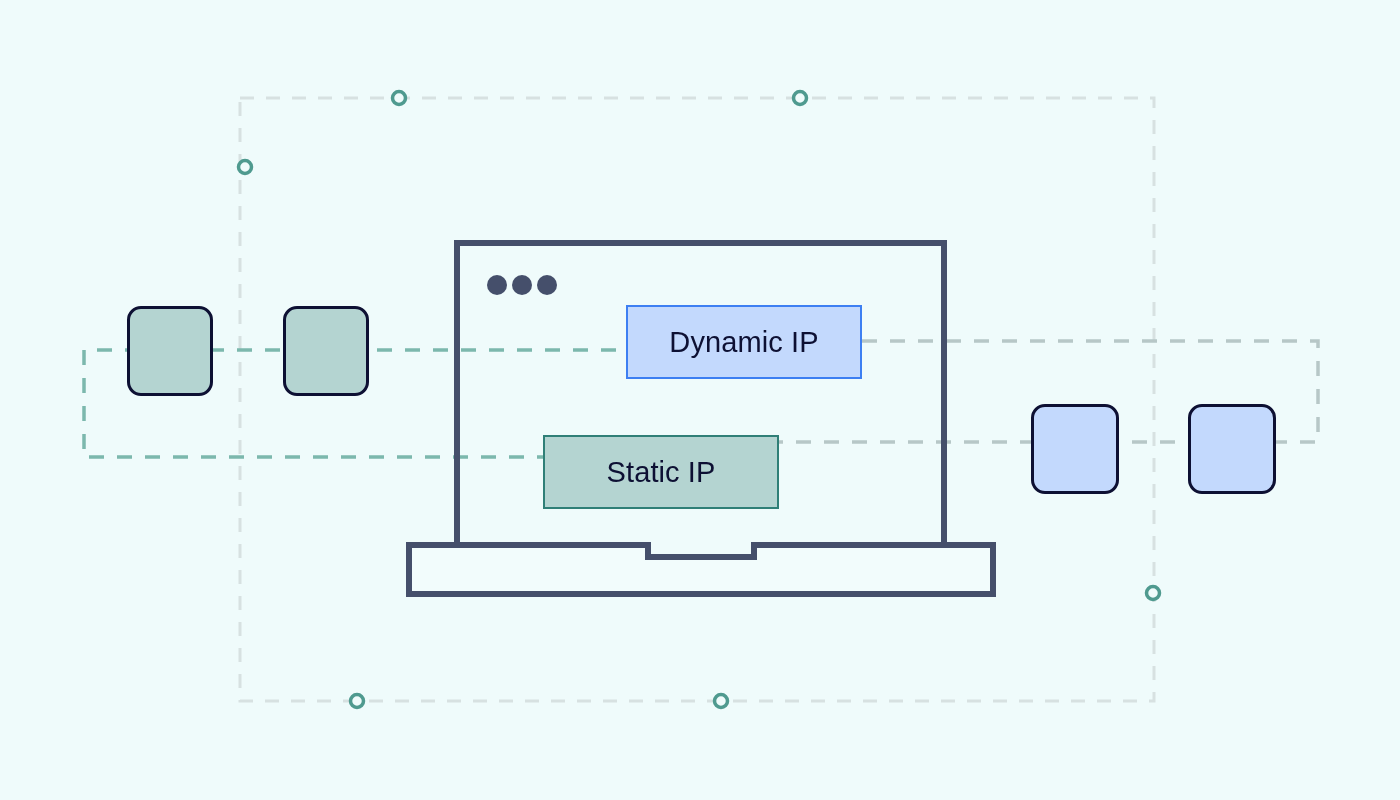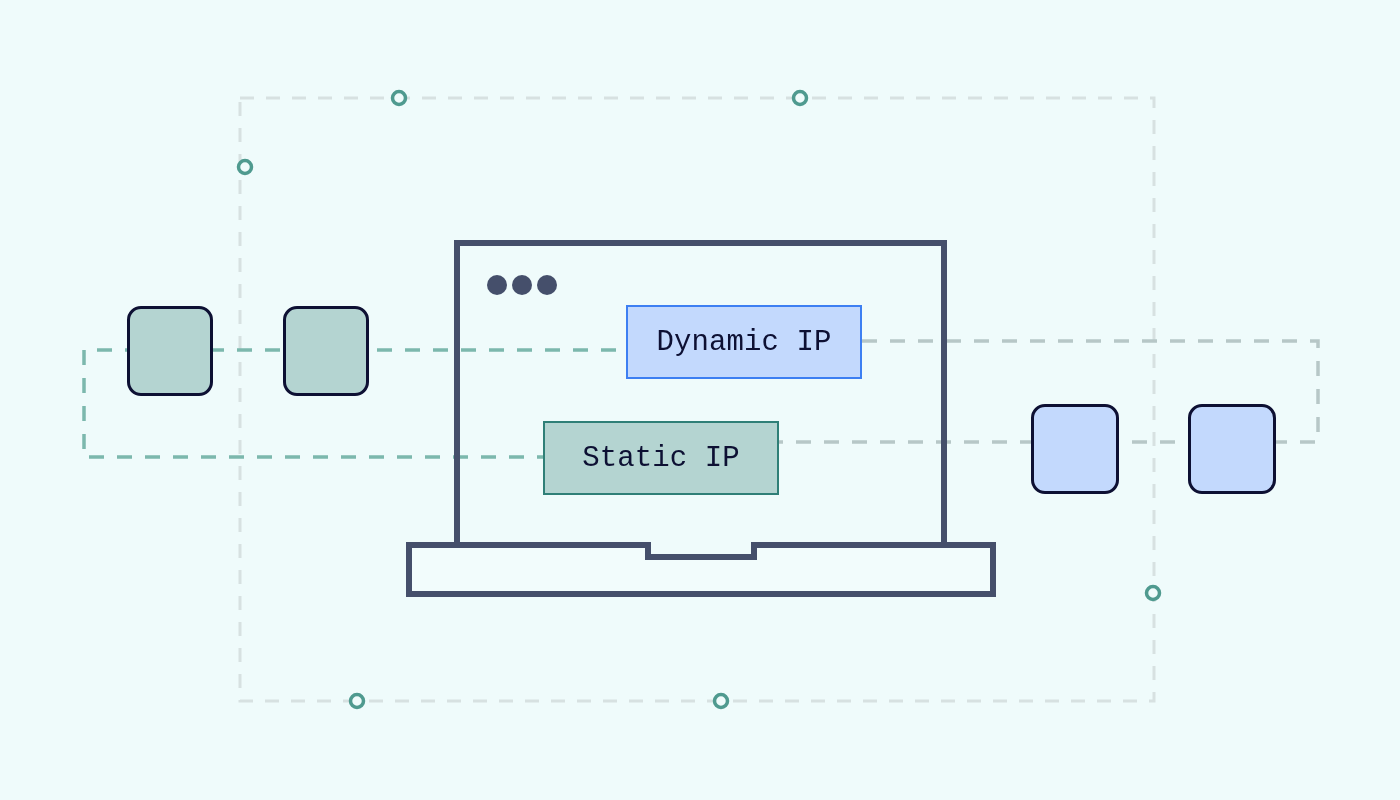--- a/index.html
+++ b/index.html
@@ -12,21 +12,20 @@
     height: 800px;
     background: #effbfb;
     font-family: "Liberation Sans", sans-serif;
     overflow: hidden;
   }
   #stage {
     position: relative;
     width: 1400px;
     height: 800px;
     background: #effbfb;
-    font-family: Liberation Mono, monospace;
   }
   #stage > svg {
     position: absolute;
     top: 0;
     left: 0;
     width: 1400px;
     height: 800px;
   }
   .box-label {
     position: absolute;
@@ -42,21 +41,21 @@
   #dynamic-ip-box {
     left: 626px;
     top: 305px;
     width: 236px;
     height: 74px;
     background: #c3d9fd;
     border: 2px solid #3d7ff2;
   }
   #static-ip-box {
     left: 543px;
-    top: 421px;
+    top: 435px;
     width: 236px;
     height: 74px;
     background: #b4d4d1;
     border: 2px solid #2f7f77;
   }
   .icon-tile {
     position: absolute;
     box-sizing: border-box;
     border-radius: 14px;
     display: flex;

